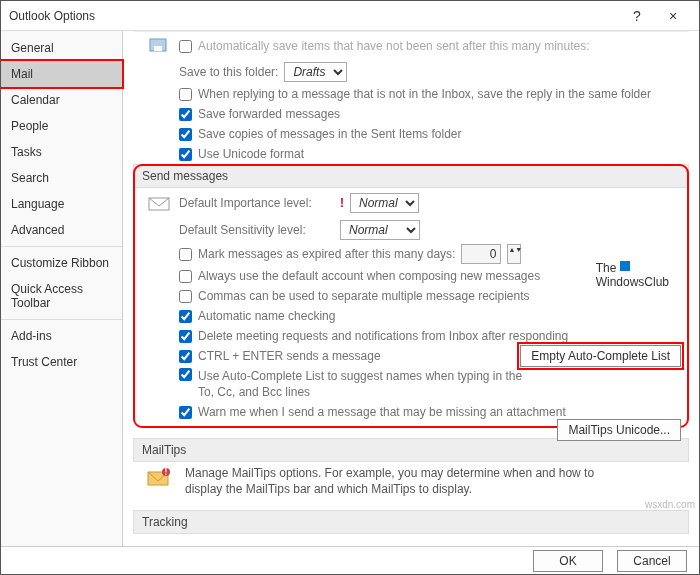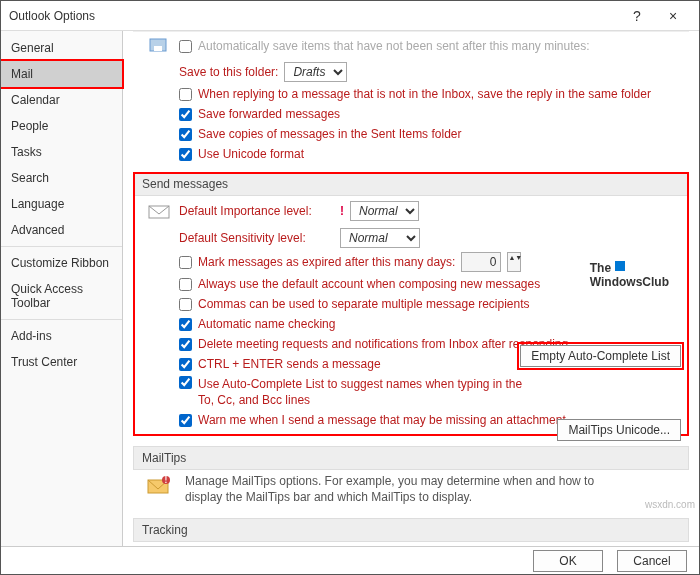--- a/index.html
+++ b/index.html
@@ -11,30 +11,30 @@
 .body { flex: 1; display: flex; overflow: hidden; }
 .sidebar { width: 122px; border-right: 1px solid #ccc; background: #f9f9f9; padding-top: 4px; }
 .sidebar .cat { padding: 6px 10px; cursor: pointer; }
 .sidebar .cat.selected { background: #d0d0d0; }
 .sidebar .sep { border-top: 1px solid #ddd; margin: 3px 0; }
 .red-box-mail { outline: 2px solid red; }
 .content { flex: 1; overflow: auto; padding: 0 10px 10px 10px; position: relative; }
 .groupbar { background: #eee; border: 1px solid #ddd; padding: 4px 8px; color: #444; margin-top: 10px; font-weight: 500; }
 .row { display: flex; align-items: center; gap: 6px; padding: 3px 0 3px 46px; line-height: 16px; }
 .row.tight { padding: 2px 0 2px 46px; }
-.row label.txt { color: #b91c1c; }
+.row label.txt { color: #737373; }
 input[type=checkbox] { width: 13px; height: 13px; accent-color: #0066cc; flex-shrink: 0; }
 select { font-size: 12px; border: 1px solid #aaa; background: #fff; padding: 1px 4px; height: 20px; font-style: italic; }
 input.num { width: 40px; border: 1px solid #aaa; height: 20px; padding: 0 4px; background: #f5f5f5; text-align: right; }
 .btn-push { border: 1px solid #888; background: #fdfdfd; padding: 3px 10px; cursor: pointer; font-size: 12px; }
 .icon-block { width: 28px; height: 24px; display: inline-flex; align-items: center; justify-content: center; flex-shrink: 0; }
-.red-frame { outline: 2px solid red; outline-offset: -2px; margin-top: 8px; padding-bottom: 6px; }
+.red-frame { outline: 2px solid red; outline-offset: -2px; padding-bottom: 6px; border-radius: 9px; }
 .indented-text { padding-left: 46px; color: #555; max-width: 440px; }
 .bottombar { height: 28px; border-top: 1px solid #ccc; display: flex; align-items: center; justify-content: flex-end; gap: 14px; padding: 0 12px; }
-.watermark-box { position: absolute; right: 30px; top: 230px; font-size: 12px; color: #222; text-align: left; line-height: 14px; font-weight: bold; }
+.watermark-box { position: absolute; right: 30px; top: 230px; font-size: 12px; color: #222; text-align: left; line-height: 14px; }
 .watermark-box .sq { display:inline-block; width:10px; height:10px; background:#0078d4; margin-left:4px; vertical-align:top;}
 .corner-wm { position:absolute; right:4px; bottom:36px; font-size:10px; color:#bbb; }
 .mt-right { position:absolute; right:18px; top: 388px; }
 .empty-right { position:absolute; right:18px; top: 314px; outline: 2px solid red; outline-offset: 1px;}
 svg { flex-shrink:0; }
 </style>
 </head>
 <body>
 
 <div class="window">

